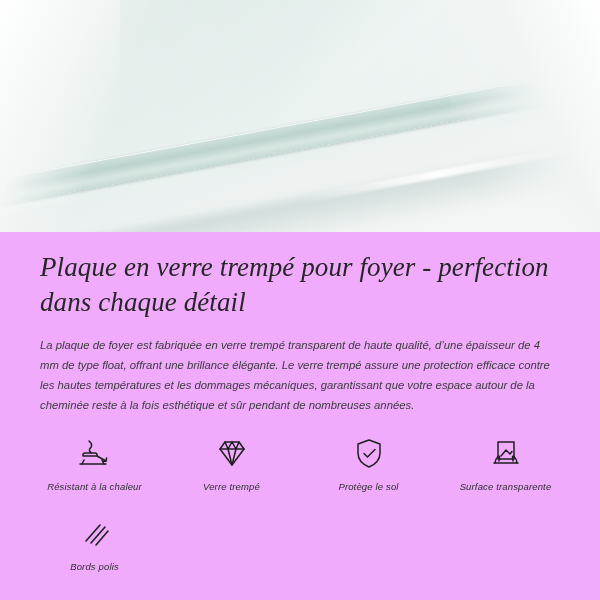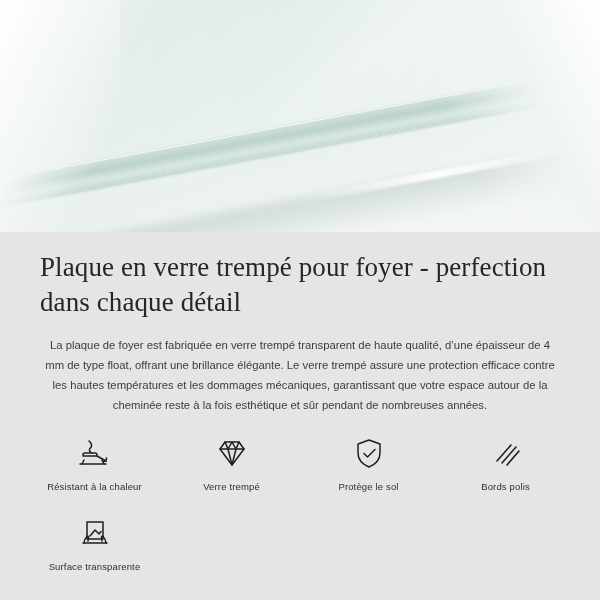--- a/index.html
+++ b/index.html
@@ -10,22 +10,23 @@
     width: 600px;
     height: 600px;
     background: #ffffff;
     font-family: "Liberation Sans", sans-serif;
     overflow: hidden;
   }
   .page {
     position: relative;
     width: 600px;
     height: 600px;
-    background: #e5e5e5;
+    background: #f0abfc;
     box-sizing: border-box;
+    font-style: italic;
   }
 
   
   .hero {
     position: relative;
     width: 600px;
     height: 232px;
     overflow: hidden;
     background: linear-gradient(180deg, #f4f7f6 0%, #eef3f2 55%, #f7f9f8 100%);
   }
@@ -118,21 +119,20 @@
     font-weight: 400;
     margin: 0 0 16px 0;
     letter-spacing: 0.1px;
   }
   .body-copy {
     font-size: 11.3px;
     line-height: 1.78;
     color: #3c3c3c;
     margin: 0;
     max-width: 530px;
-    text-align: center;
   }
 
   
   .features {
     display: grid;
     grid-template-columns: repeat(4, 1fr);
     grid-template-rows: repeat(2, 80px);
     margin-top: 22px;
     padding: 0 26px;
   }
@@ -213,36 +213,36 @@
         <svg width="34" height="34" viewBox="0 0 34 34" fill="none" stroke="#1f1f1f" stroke-width="1.5" stroke-linecap="round" stroke-linejoin="round">
           <path d="M17 3l11 4v9c0 7-5 11.5-11 14-6-2.5-11-7-11-14V7l11-4z"></path>
           <path d="M12 16.5l3.5 3.5L23 12.5"></path>
         </svg>
       </div>
       <div class="cap">Protège le sol</div>
     </div>
 
     <div class="feature">
       <div class="ico">
-        <svg width="34" height="34" viewBox="0 0 34 34" fill="none" stroke="#1f1f1f" stroke-width="1.6" stroke-linecap="round">
-          <path d="M8 24L22 8"></path>
-          <path d="M13 26L27 10"></path>
-          <path d="M18 28L30 14"></path>
-        </svg>
-      </div>
-      <div class="cap">Bords polis</div>
-    </div>
-
-    <div class="feature">
-      <div class="ico">
         <svg width="42" height="34" viewBox="0 0 42 34" fill="none" stroke="#1f1f1f" stroke-width="1.5" stroke-linecap="round" stroke-linejoin="round">
           <rect x="13" y="5" width="16" height="17"></rect>
           <path d="M16 19l5-6 4 4 2-2.5"></path>
           <path d="M10 26c0-3 1.5-5 3-6.5.8-.8 1.6-.4 1.5.6L14 24"></path>
           <path d="M32 26c0-3-1.5-5-3-6.5-.8-.8-1.6-.4-1.5.6l.5 3.9"></path>
           <path d="M9 26h24"></path>
         </svg>
       </div>
       <div class="cap">Surface transparente</div>
     </div>
 
+    <div class="feature">
+      <div class="ico">
+        <svg width="34" height="34" viewBox="0 0 34 34" fill="none" stroke="#1f1f1f" stroke-width="1.6" stroke-linecap="round">
+          <path d="M8 24L22 8"></path>
+          <path d="M13 26L27 10"></path>
+          <path d="M18 28L30 14"></path>
+        </svg>
+      </div>
+      <div class="cap">Bords polis</div>
+    </div>
+
   </div>
 </div>
 
 </body></html>

